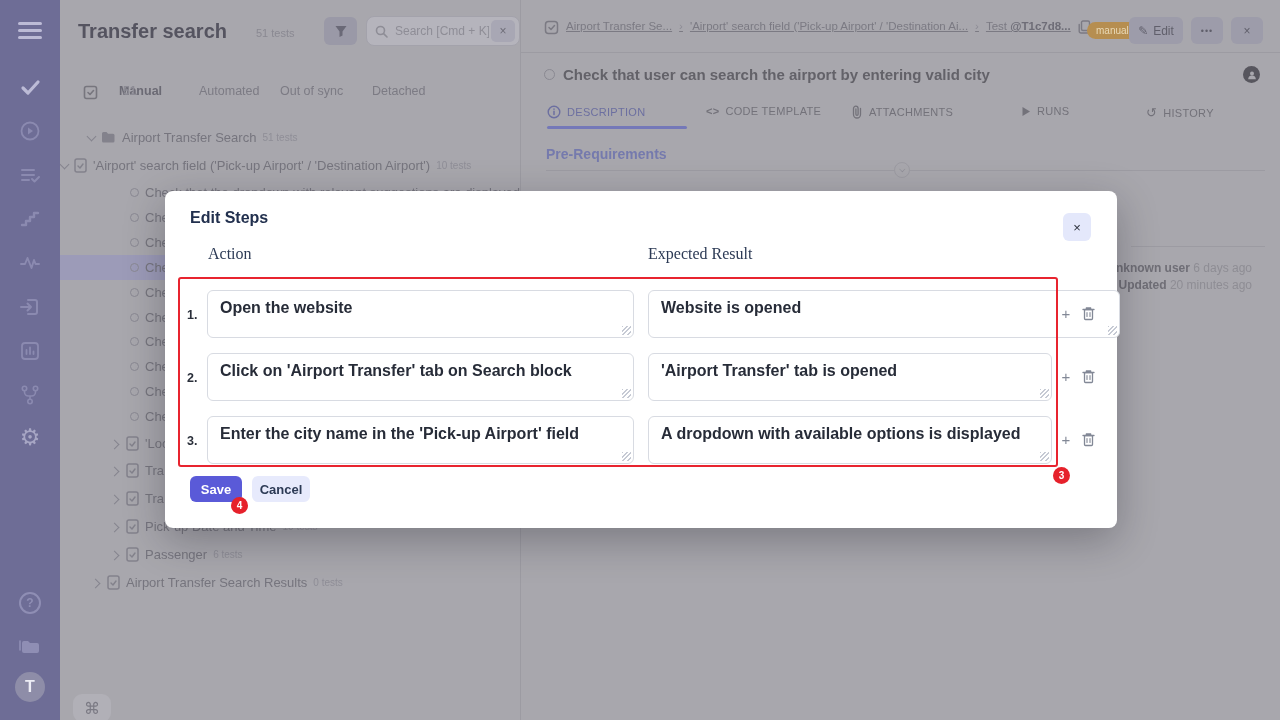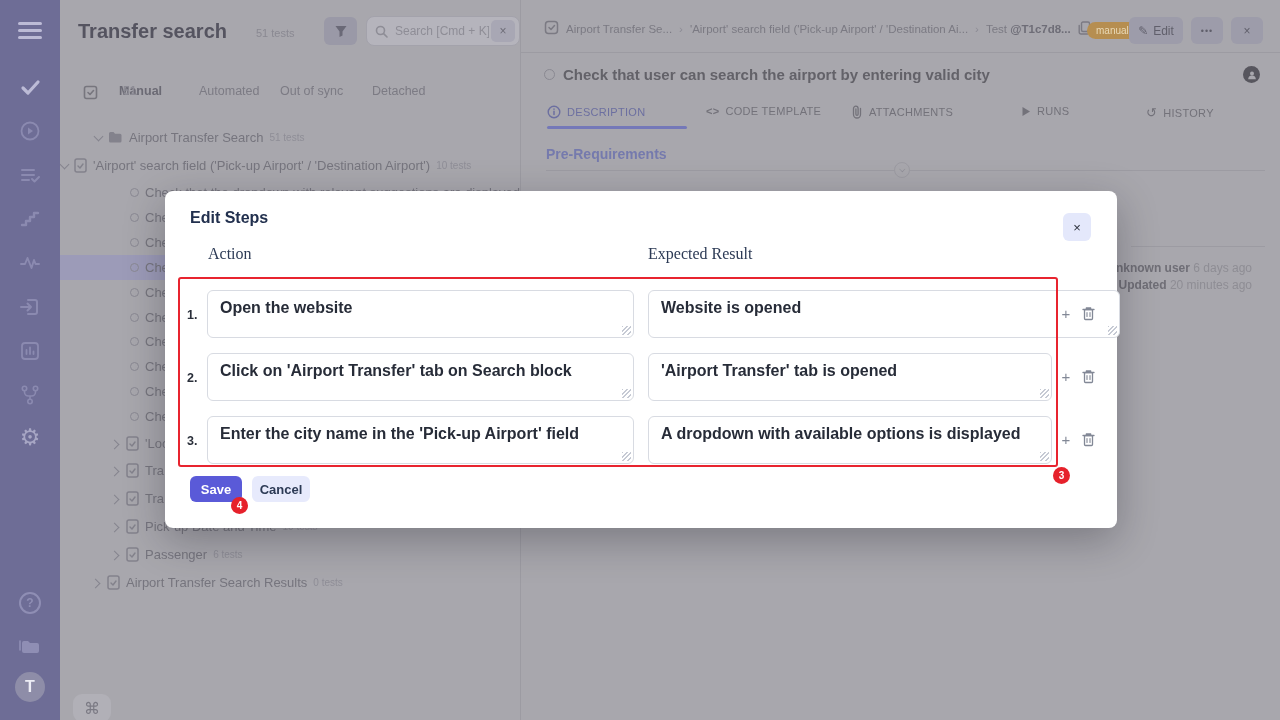--- a/index.html
+++ b/index.html
@@ -40,22 +40,22 @@
   .chev{width:8px;height:8px;flex:0 0 auto;position:relative;}
   .chev:before{content:"";position:absolute;width:6px;height:6px;border-right:1.6px solid #85848e;border-bottom:1.6px solid #85848e;}
   .chev.down:before{transform:rotate(45deg);top:-1px;left:1px;}
   .chev.right:before{transform:rotate(-45deg);top:1px;left:-1px;}
   .tcirc{width:9px;height:9px;border-radius:50%;border:1.5px solid #8a8993;flex:0 0 auto;}
   .cmd-btn{position:absolute;left:13px;top:694px;width:38px;height:28px;border-radius:9px;background:#b1b0b7;
     color:#7b7a84;font-size:16px;display:flex;align-items:center;justify-content:center;}
 
   
   .right-panel{position:absolute;left:520px;top:0;width:760px;height:720px;border-left:1px solid #9c9ba2;}
-  .crumbs{position:absolute;left:23px;top:20px;display:flex;align-items:flex-end;gap:7px;
-    font-size:11.5px;color:#7b7a83;white-space:nowrap;}
+  .crumbs{position:absolute;left:23px;top:20px;display:flex;align-items:flex-start;gap:7px;
+    font-size:11.5px;color:#7b7a83;white-space:nowrap;text-decoration:underline;}
   .crumb-sep{color:#8d8c95;}
   .crumb-b{font-weight:bold;color:#6e6d77;}
   .badge-manual{position:absolute;left:566px;top:22px;height:17px;padding:0 9px;border-radius:9px;background:#b68e50;
     color:#e9d9b6;font-size:10px;display:flex;align-items:center;}
   .hd-btn{position:absolute;top:17px;height:27px;border-radius:6px;background:#9d9caa;color:#605f6b;
     font-size:12px;display:flex;align-items:center;justify-content:center;gap:5px;}
   .rp-divider{position:absolute;left:0;top:52px;width:760px;border-top:1px solid #9c9ba2;}
   .rp-title-row{position:absolute;left:23px;top:66px;display:flex;align-items:center;gap:8px;}
   .rp-title-circ{width:11px;height:11px;border-radius:50%;border:1.5px solid #8a8992;}
   .rp-title{font-size:15px;font-weight:bold;color:#636269;}
@@ -198,21 +198,21 @@
       </span>
       <span style="left:59px;font-weight:bold;color:#6b6a74">
           <span>Manual</span>
           <span class="tab-count">51</span>
         </span>
       <span style="left:139px">Automated</span>
       <span style="left:220px">Out of sync</span>
       <span style="left:312px">Detached</span>
     </div>
 
-    <div class="trow" style="top:125px;padding-left:34px">
+    <div class="trow" style="top:125px;padding-left:27px">
       <span class="chev down"></span>
       <svg width="15" height="13" viewBox="0 0 15 13">
           <path d="M1 2.5A1.5 1.5 0 012.5 1h3l1.5 1.7h5A1.5 1.5 0 0113.5 4.2V10a1.5 1.5 0 01-1.5 1.5H2.5A1.5 1.5 0 011 10z" fill="#83828c"></path>
         </svg>
       <span>Airport Transfer Search</span>
       <span class="cnt">51 tests</span>
     </div>
     <div class="trow" style="top:153px;">
       <span class="chev down"></span>
       <svg width="13" height="15" viewBox="0 0 13 15">

